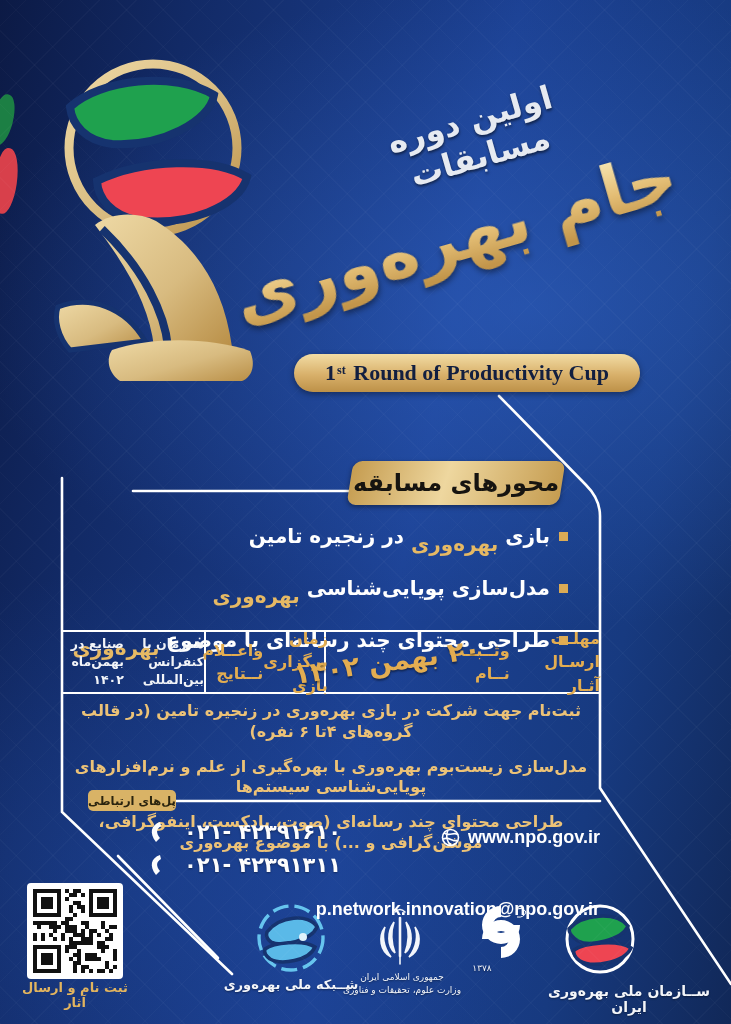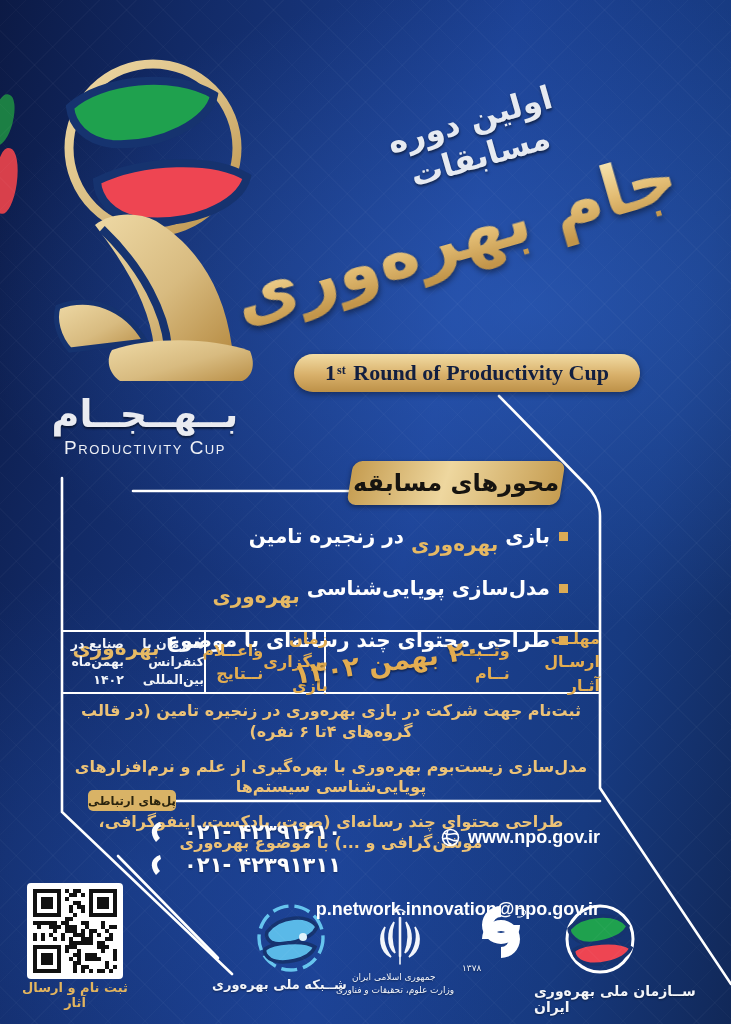--- a/index.html
+++ b/index.html
@@ -68,21 +68,21 @@
   .tag{left:88px;top:790px;width:88px;height:21px;background:#d9b366;border-radius:5px;display:flex;align-items:center;justify-content:center;
     font-size:11.5px;font-weight:bold;color:#2a240f;z-index:4;}
   .phone-row{left:148px;display:flex;align-items:center;gap:20px;direction:ltr;z-index:2;}
   .phone-num{font-size:21px;font-weight:bold;color:#fdfdfd;letter-spacing:1px;text-shadow:0 1px 2px rgba(0,0,0,.4);}
   .net-row{display:flex;align-items:center;justify-content:flex-end;gap:8px;direction:ltr;z-index:2;
     font-family:"Liberation Sans",sans-serif;font-weight:bold;color:#fff;font-size:18px;}
   
   .qr{left:27px;top:883px;width:96px;height:96px;background:#fff;border-radius:4px;padding:6px;box-sizing:border-box;z-index:2;}
   .qr-caption{left:10px;top:980px;width:130px;text-align:center;font-size:13px;font-weight:bold;color:#e2b45e;z-index:2;}
   
-  .logo-label{position:absolute;text-align:left;color:#f3f5f9;font-weight:bold;z-index:2;text-shadow:0 1px 2px rgba(0,0,0,.4);}
+  .logo-label{position:absolute;text-align:center;color:#f3f5f9;font-weight:bold;z-index:2;text-shadow:0 1px 2px rgba(0,0,0,.4);}
   svg{display:block;}
 </style>
 </head>
 <body>
 
 <div class="poster" dir="rtl">
 
   <svg class="abs trophy" width="215" height="335" viewBox="0 0 215 335">
     <defs>
       <linearGradient id="gld" x1="0" y1="0" x2="1" y2="1">
@@ -104,24 +104,20 @@
 
   <div class="abs kicker">اولین دوره مسابقات</div>
   <div class="abs title">جام بهره‌وری</div>
 
   <div class="abs badge" dir="ltr">
     <span>1</span>
       <sup>st</sup>
       <span class="ws"> Round of Productivity Cup</span>
   </div>
 
-  <div class="abs brand">
-    <div class="brand-fa">بــهــجــام</div>
-    <div class="brand-en" dir="ltr">Productivity Cup</div>
-  </div>
 
   <svg class="abs" style="left:0;top:0;z-index:1;" width="731" height="1024" viewBox="0 0 731 1024" fill="none" stroke="#ffffff" stroke-width="2.6" stroke-linecap="round">
     <path d="M499,396 L586,485 Q600,499 600,516 L600,788 L731,984"></path>
     <path d="M133,491 L352,491"></path>
     <path d="M62,478 L62,812 L232,974"></path>
     <path d="M118,856 L218,958"></path>
     <path d="M100,801 L600,801"></path>
   </svg>
 
   <div class="abs ribbon">

